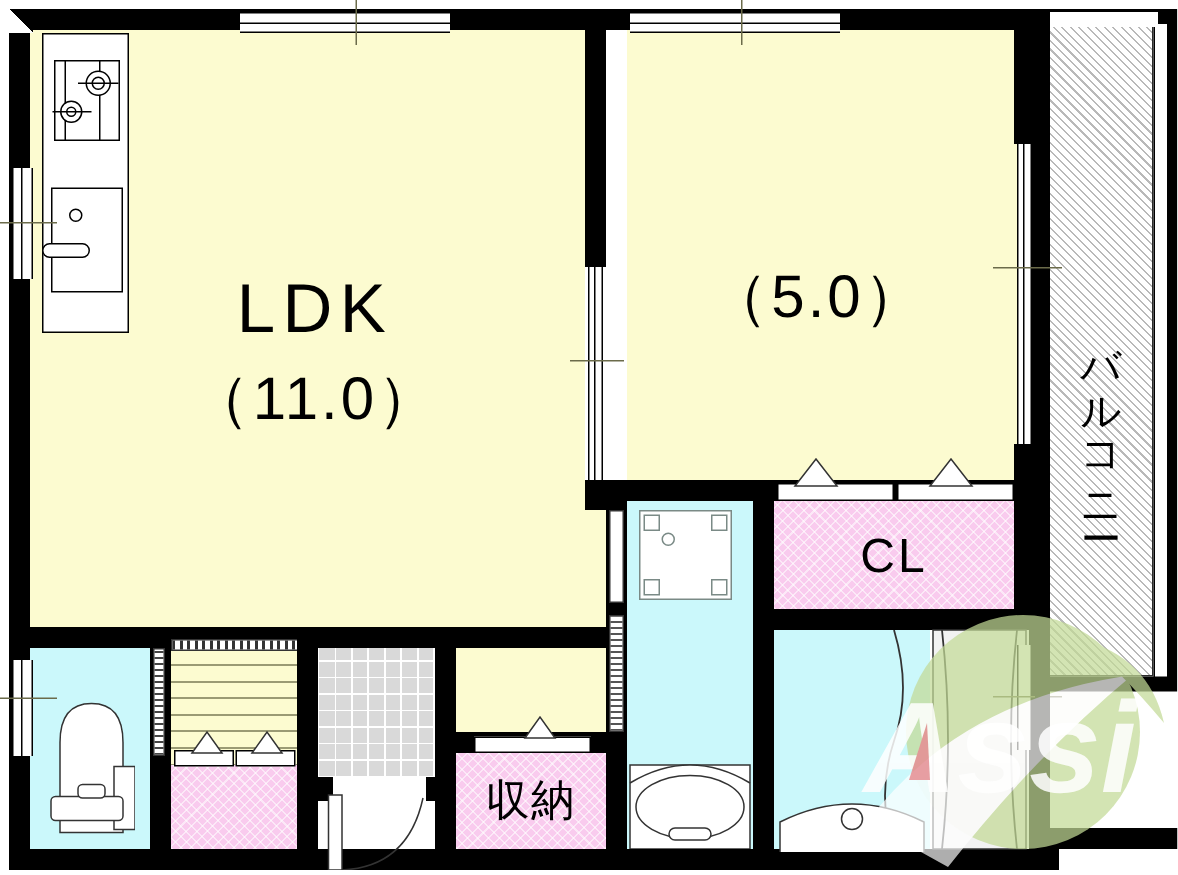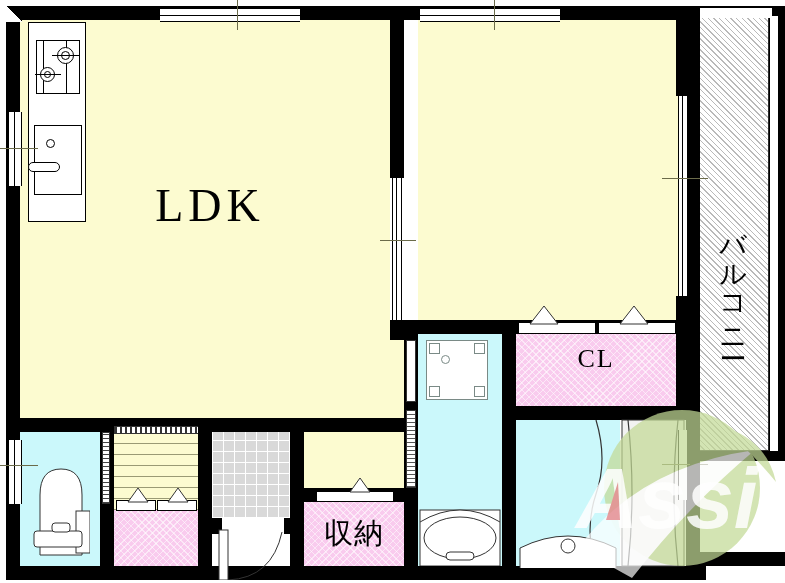--- a/index.html
+++ b/index.html
@@ -6,21 +6,21 @@
   body{font-family:"Liberation Sans","DejaVu Sans",sans-serif;}
   #plan{position:relative;width:785px;height:583px;background:#ffffff;overflow:hidden;}
   .abs{position:absolute;box-sizing:border-box;}
   .wall{background:#000000;}
   .room{background:#FCFBD0;}
   .wet{background:#CBF8FB;}
   .white{background:#ffffff;}
   .label{display:flex;align-items:center;justify-content:center;
          color:#000;font-weight:400;white-space:nowrap;}
   .jp{font-family:"DejaVu Sans",sans-serif;}
-  .ltr{font-family:Liberation Serif, serif;}
+  .ltr{font-family:Liberation Sans, sans-serif;}
   .vert{writing-mode:vertical-rl;text-orientation:upright;}
   .thinline{background:#000;}
   .outline{border:1px solid #000;background:#fff;}
   .grayline{border:1px solid #7a8a86;background:#fff;}
   
   .hatch{
     background-color:#ffffff;
     background-image:repeating-linear-gradient(45deg,
       #b9b9b9 0px,#b9b9b9 1px,rgba(255,255,255,0) 1px,rgba(255,255,255,0) 4px);
   }
@@ -115,27 +115,29 @@
   <div class="abs ctrh" style="left:380px;top:240px;width:36px;height:1px;"></div>
 
   <div class="abs wall" style="left:676px;top:18px;width:14px;height:78px;"></div>
   <div class="abs wall" style="left:676px;top:296px;width:14px;height:34px;"></div>
 
   <div class="abs" style="left:678px;top:96px;width:10px;height:200px;background:#fff;border-left:1px solid #000;border-right:1px solid #000;"></div>
   <div class="abs" style="left:682px;top:96px;width:1px;height:200px;background:#000;"></div>
   <div class="abs ctrh" style="left:662px;top:178px;width:46px;height:1px;"></div>
 
   <div class="abs label ltr" style="left:120px;top:180px;width:180px;height:50px;font-size:46px;letter-spacing:5px;">LDK</div>
+  <div class="abs label ltr" style="left:110px;top:240px;width:200px;height:50px;font-size:40px;letter-spacing:2px;">（11.0）</div>
+  <div class="abs label ltr" style="left:460px;top:172px;width:170px;height:50px;font-size:40px;letter-spacing:2px;">（5.0）</div>
 
   <div class="abs wall" style="left:502px;top:320px;width:14px;height:100px;"></div>
   <div class="abs wall" style="left:502px;top:320px;width:188px;height:14px;"></div>
   <div class="abs wall" style="left:502px;top:406px;width:188px;height:14px;"></div>
   <div class="abs wall" style="left:676px;top:320px;width:14px;height:100px;"></div>
   <div class="abs pinkhatch" style="left:516px;top:334px;width:160px;height:72px;"></div>
-  <div class="abs label ltr" style="left:516px;top:339px;width:160px;height:40px;font-size:26px;letter-spacing:2px;">CL</div>
+  <div class="abs label ltr" style="left:516px;top:350px;width:160px;height:40px;font-size:32px;letter-spacing:2px;">CL</div>
 
   <div class="abs outline" style="left:518px;top:322px;width:78px;height:12px;"></div>
   <div class="abs outline" style="left:598px;top:322px;width:78px;height:12px;"></div>
   <svg class="abs" style="left:502px;top:300px;width:190px;height:26px;" viewBox="0 0 190 26">
     <polygon points="28,24 42,6 56,24" fill="#ffffff" stroke="#333" stroke-width="1"></polygon>
     <polygon points="118,24 132,6 146,24" fill="#ffffff" stroke="#333" stroke-width="1"></polygon>
   </svg>
 
   <div class="abs wall" style="left:404px;top:320px;width:112px;height:14px;"></div>
   <div class="abs wall" style="left:404px;top:320px;width:14px;height:246px;"></div>

